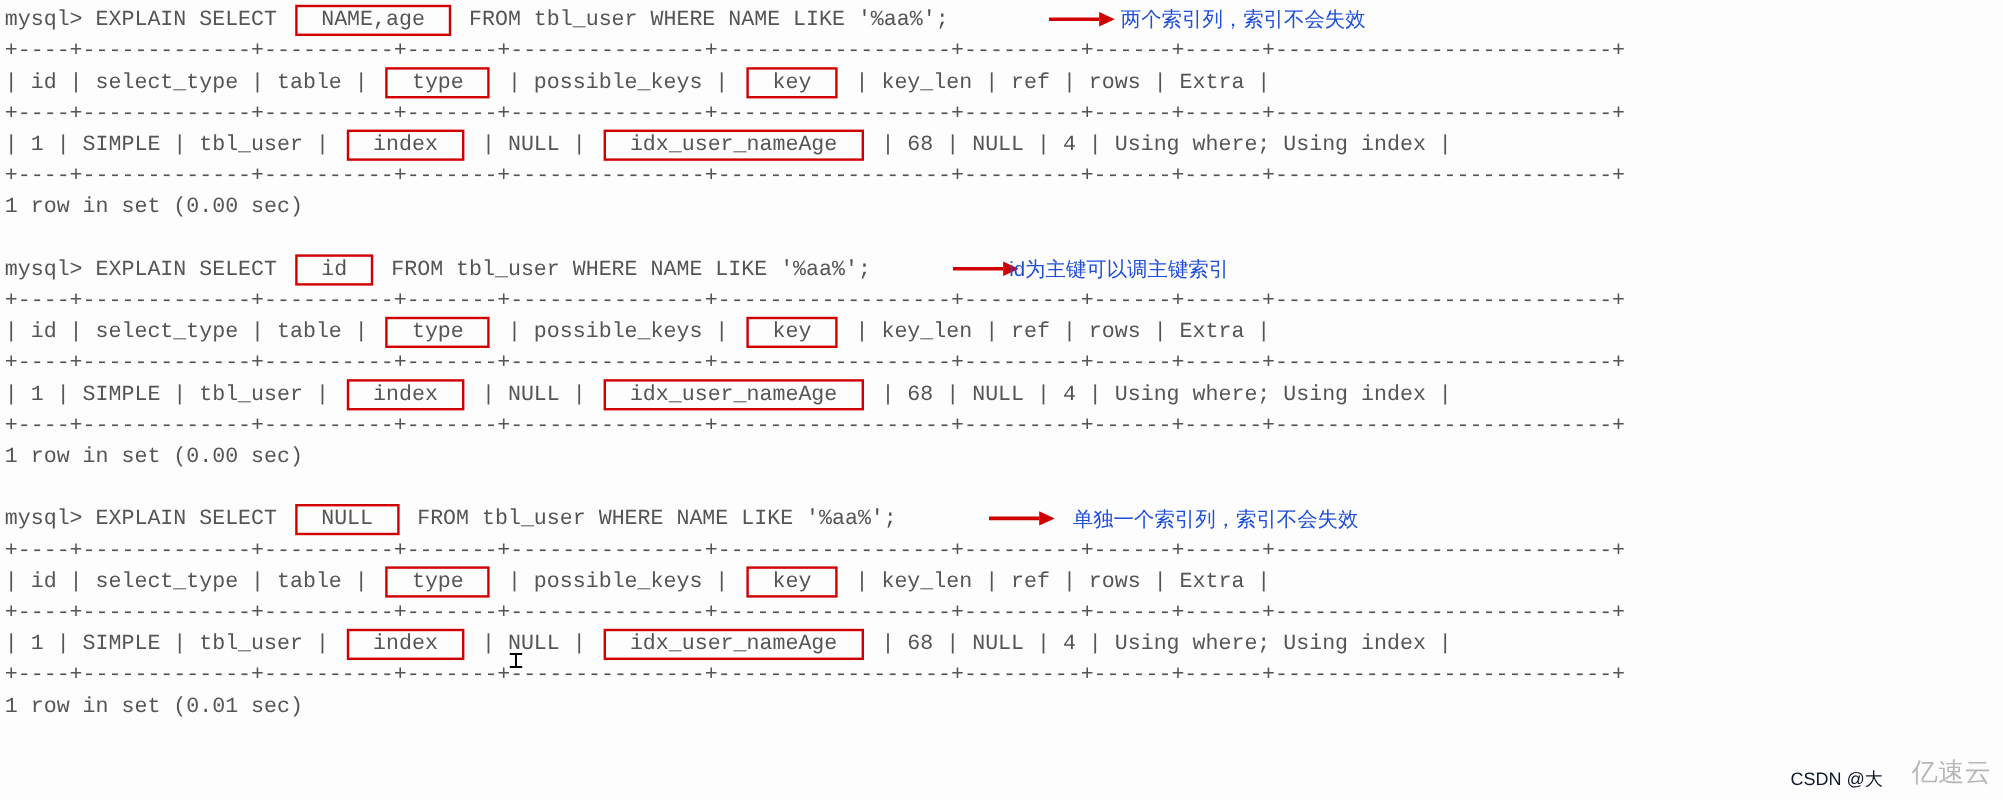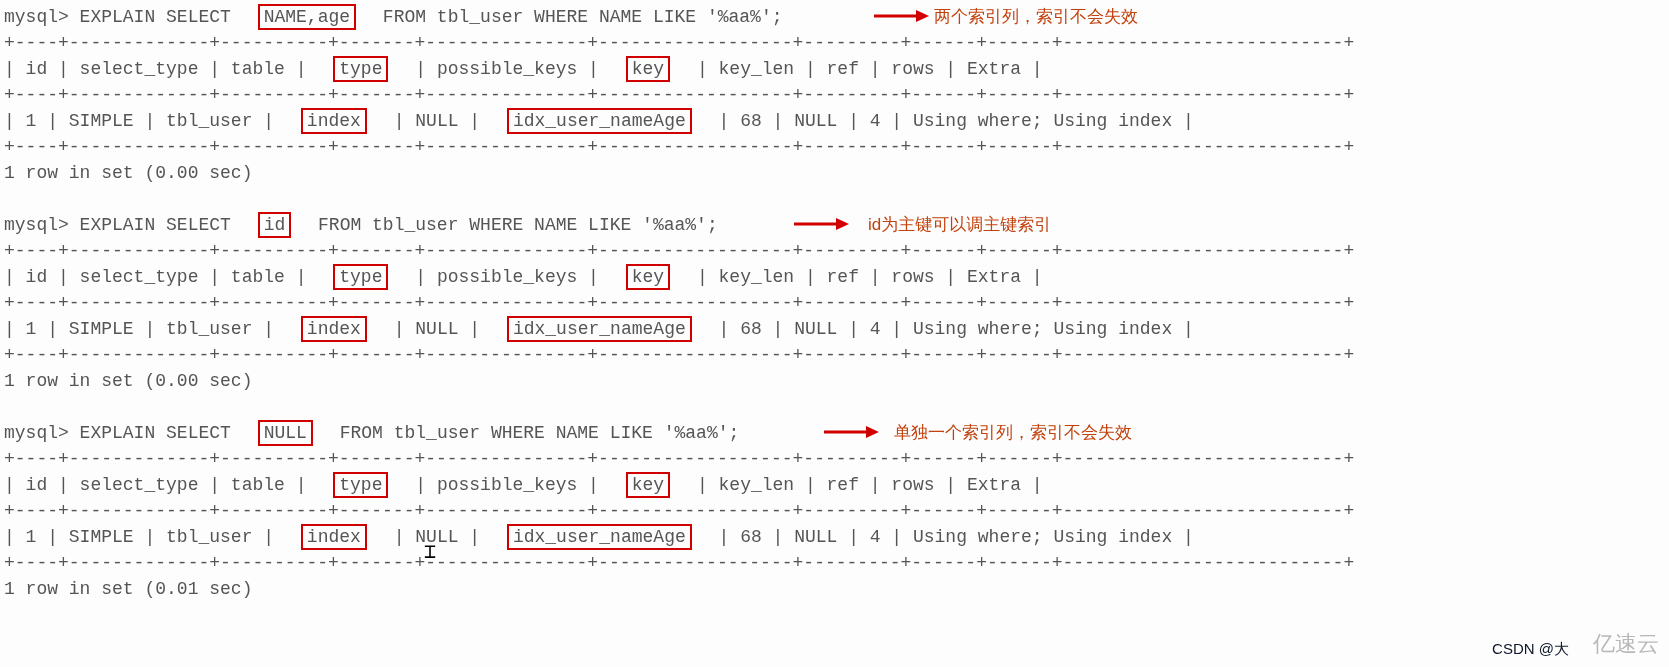--- a/index.html
+++ b/index.html
@@ -10,27 +10,27 @@
     font-size: 18px;
     color: #555;
     white-space: nowrap;
     width: 1669px;
     overflow: hidden;
   }
   .line { position: relative; height: 26px; line-height: 26px; }
   .hl {
     display: inline-block;
     border: 2px solid #d00000;
-    padding: 0 4px;
-    margin: -2px 16px;
+    padding: 0 20px;
+    margin: -2px 4px;
     line-height: 22px;
   }
   .annot {
     position: absolute;
-    color: #c2410c;
+    color: #1d4ed8;
     font-family: "SimSun", "Microsoft YaHei", sans-serif;
     font-size: 17px;
     top: 0;
   }
   .arrow {
     position: absolute;
     top: 2px;
   }
   .arrow svg { display: block; }
   .watermark-right {
@@ -70,21 +70,21 @@
     <div class="line">+----+-------------+----------+-------+---------------+------------------+---------+------+------+--------------------------+</div>
     <div class="line"><span>|  1 | SIMPLE      | tbl_user | </span><span class="hl">index</span><span> | NULL          | </span><span class="hl">idx_user_nameAge</span><span> | 68      | NULL |    4 | Using where; Using index |</span></div>
     <div class="line">+----+-------------+----------+-------+---------------+------------------+---------+------+------+--------------------------+</div>
     <div class="line">1 row in set (0.00 sec)</div>
     <div class="line">&nbsp;</div>
     <div class="line"><span>mysql&gt; EXPLAIN SELECT </span><span class="hl">id</span><span>  FROM tbl_user WHERE NAME LIKE '%aa%';</span><span class="arrow" style="left:790px">
         <svg width="55" height="20" viewBox="0 0 55 20">
           <line x1="0" y1="10" x2="42" y2="10" stroke="#d00000" stroke-width="3"></line>
           <polygon points="42,4 55,10 42,16" fill="#d00000"></polygon>
         </svg>
-      </span><span class="annot" style="left:864px">id为主键可以调主键索引</span></div>
+      </span><span class="annot" style="left:837px">id为主键可以调主键索引</span></div>
     <div class="line">+----+-------------+----------+-------+---------------+------------------+---------+------+------+--------------------------+</div>
     <div class="line"><span>| id | select_type | table    | </span><span class="hl">type </span><span> | possible_keys | </span><span class="hl">key             </span><span> | key_len | ref  | rows | Extra                    |</span></div>
     <div class="line">+----+-------------+----------+-------+---------------+------------------+---------+------+------+--------------------------+</div>
     <div class="line"><span>|  1 | SIMPLE      | tbl_user | </span><span class="hl">index</span><span> | NULL          | </span><span class="hl">idx_user_nameAge</span><span> | 68      | NULL |    4 | Using where; Using index |</span></div>
     <div class="line">+----+-------------+----------+-------+---------------+------------------+---------+------+------+--------------------------+</div>
     <div class="line">1 row in set (0.00 sec)</div>
     <div class="line">&nbsp;</div>
     <div class="line"><span>mysql&gt; EXPLAIN SELECT </span><span class="hl">NULL</span><span>   FROM tbl_user WHERE NAME LIKE '%aa%';</span><span class="arrow" style="left:820px">
         <svg width="55" height="20" viewBox="0 0 55 20">
           <line x1="0" y1="10" x2="42" y2="10" stroke="#d00000" stroke-width="3"></line>

